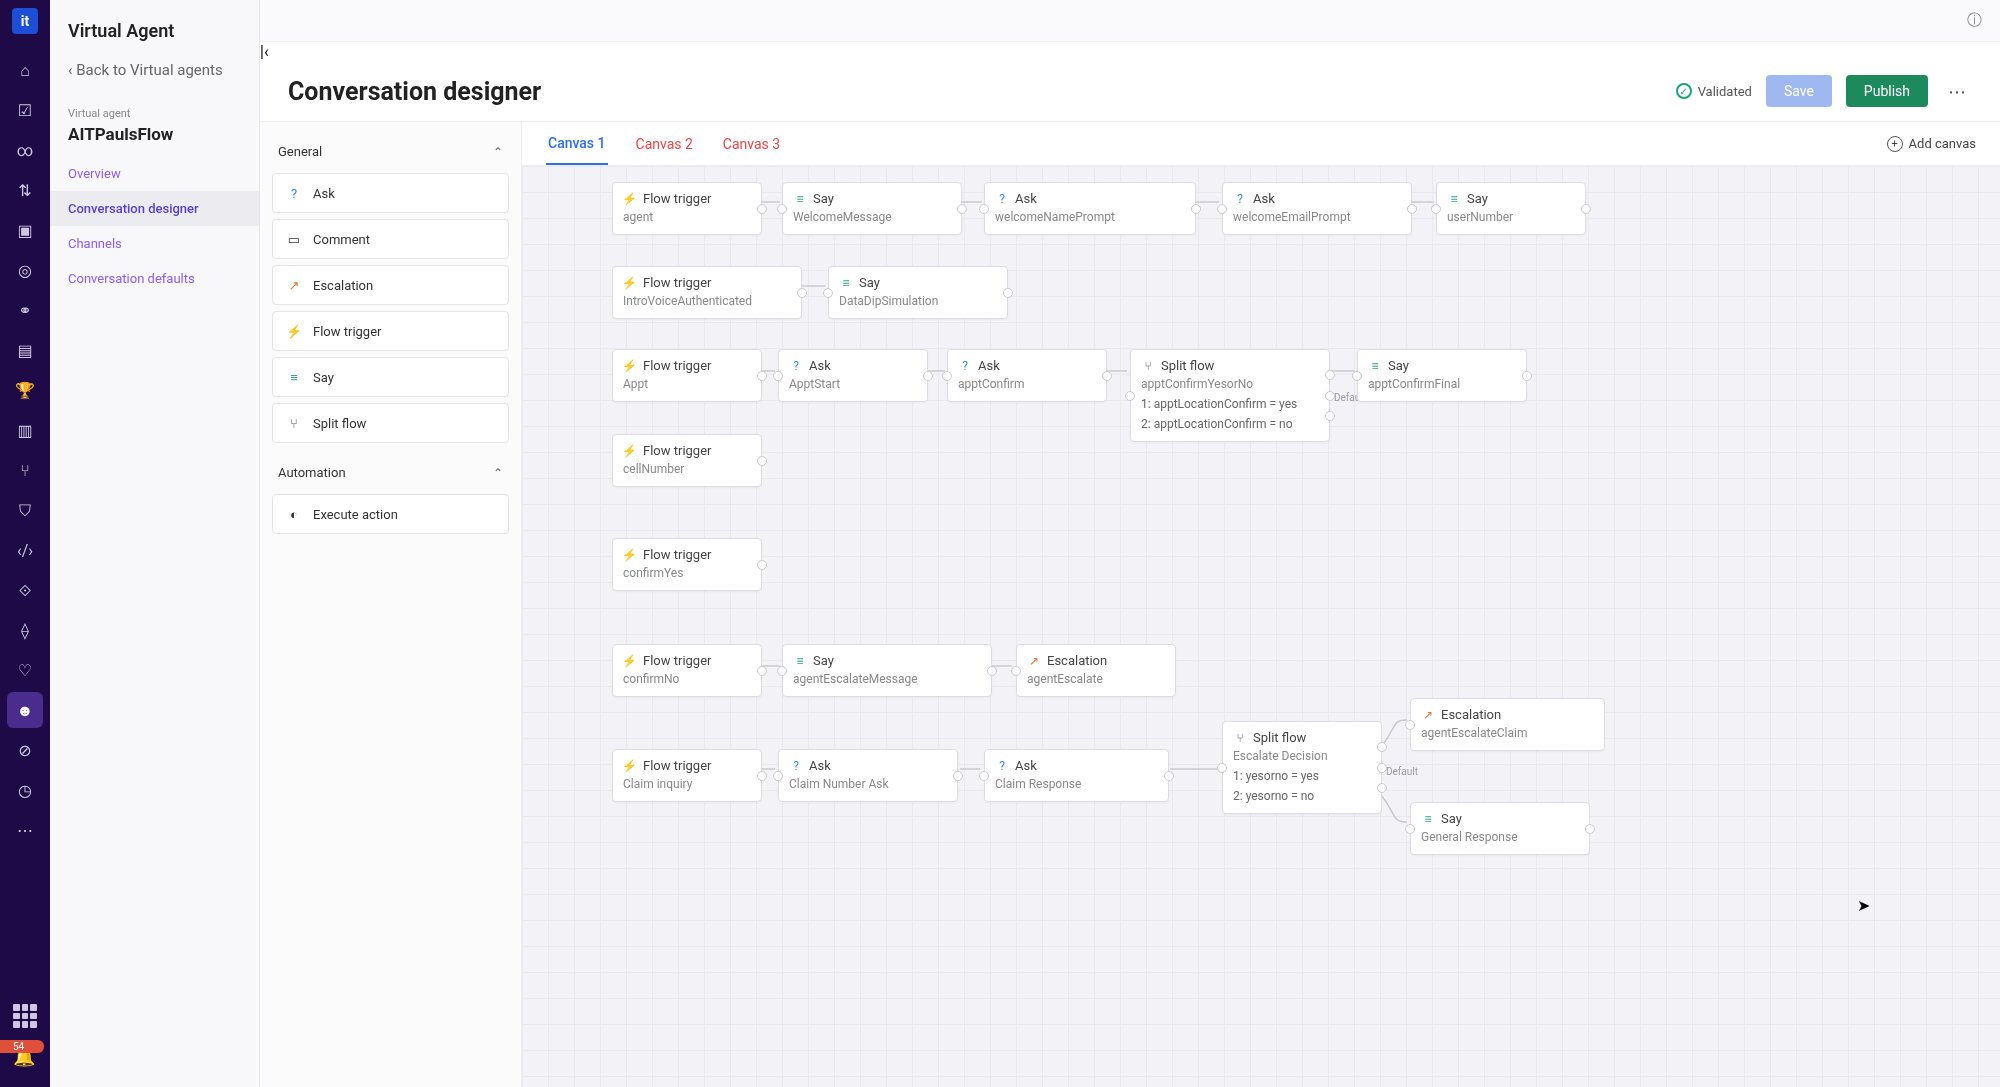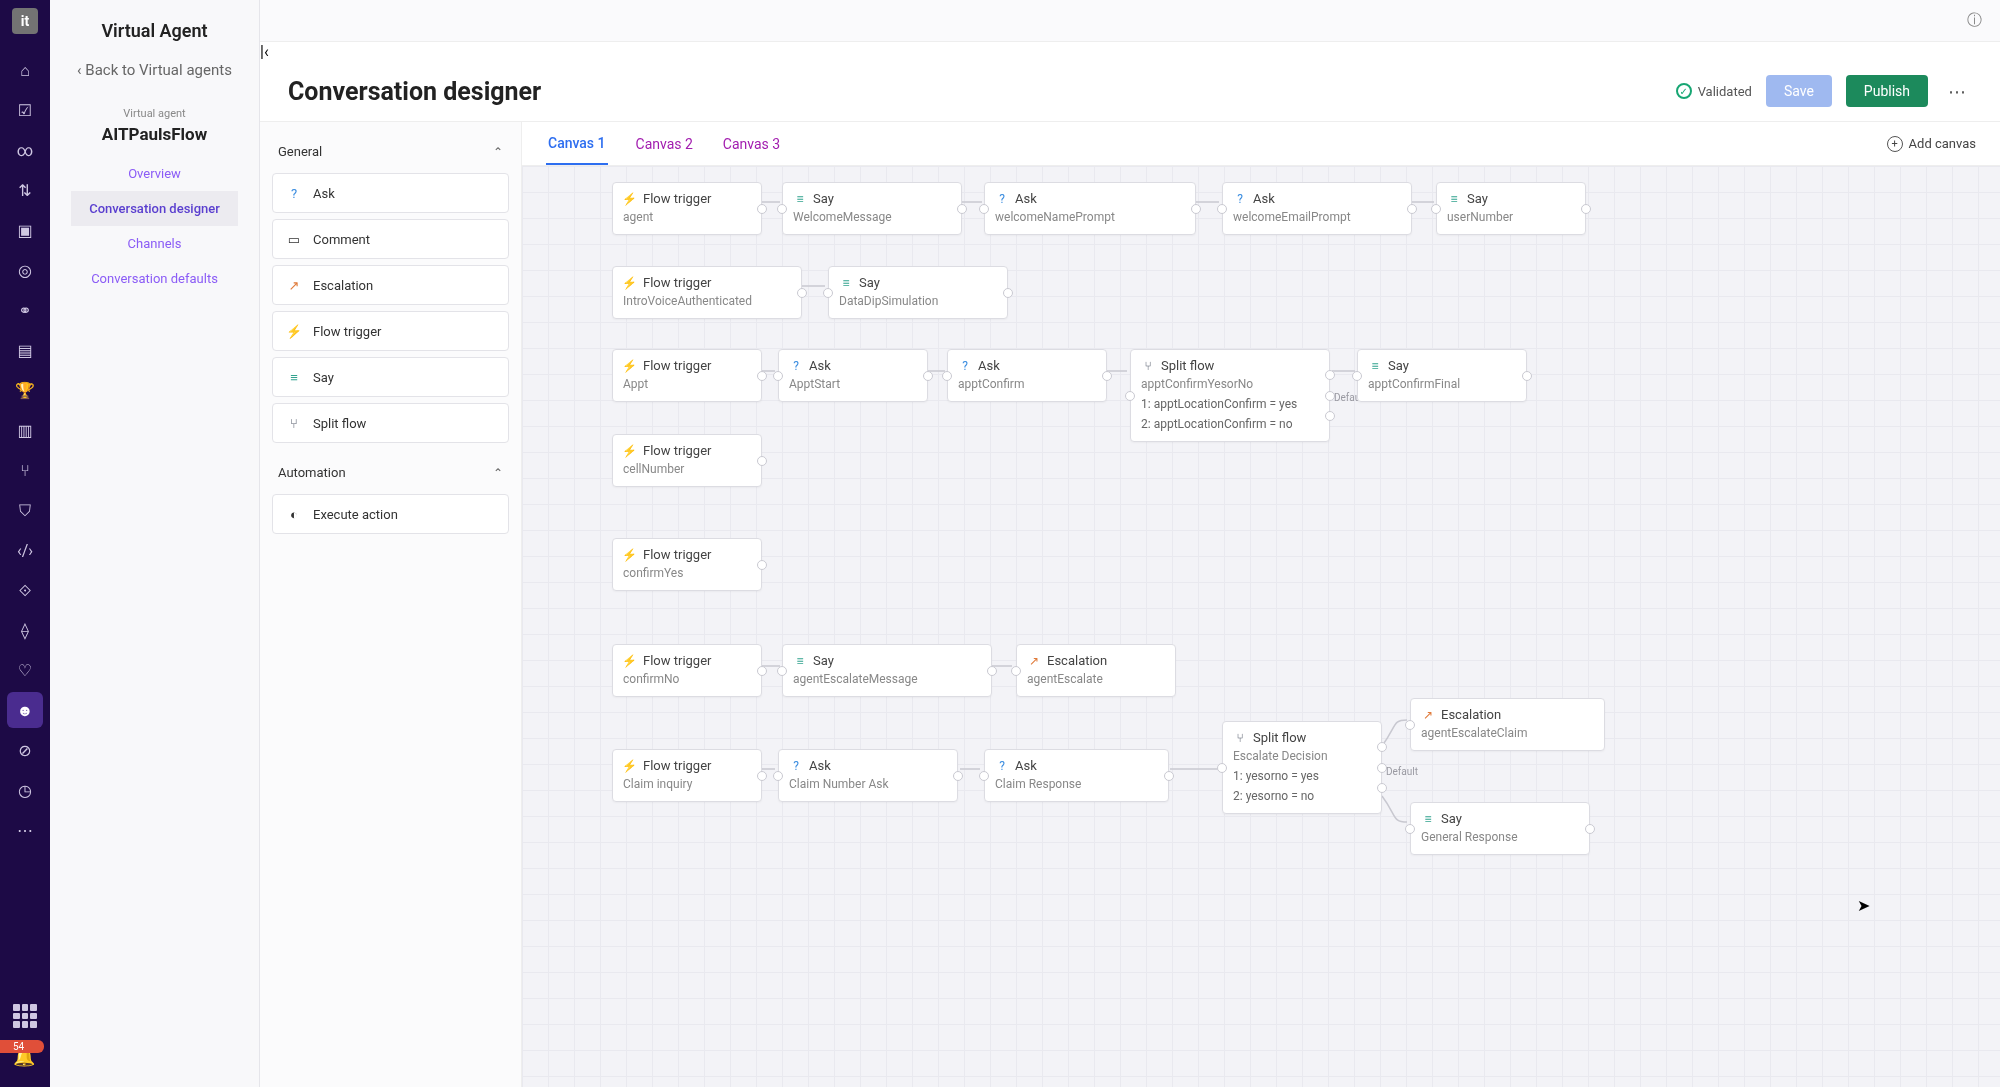--- a/index.html
+++ b/index.html
@@ -6,21 +6,21 @@
 html, body { width: 100%; height: 100%; background: #fff; }
 
 .app { display: flex; width: 2000px; height: 1087px; }
 
 
 .rail {
   width: 50px; background: #1d0a46; display: flex; flex-direction: column;
   align-items: center; padding-top: 8px; color: #cfc7e2;
 }
 .rail .logo {
-  width: 26px; height: 26px; background: #737373; border-radius: 4px;
+  width: 26px; height: 26px; background: #1d4ed8; border-radius: 4px;
   display: flex; align-items: center; justify-content: center; color: #fff;
   font-size: 14px; font-weight: 700; margin-bottom: 18px;
 }
 .rail-icon {
   width: 36px; height: 36px; display: flex; align-items: center; justify-content: center;
   margin-bottom: 4px; border-radius: 6px; cursor: pointer; font-size: 16px;
 }
 .rail-icon.active { background: #4a2c8f; color: #fff; }
 .rail-spacer { flex: 1; }
 .rail-apps {
@@ -30,21 +30,21 @@
 .rail-apps span { background: #cfc7e2; border-radius: 1px; }
 .rail-bell { position: relative; margin-bottom: 20px; cursor: pointer; font-size: 18px; }
 .rail-bell .badge {
   position: absolute; top: -6px; right: -8px; background: #e04f39; color: #fff;
   font-size: 10px; padding: 1px 20px; border-radius: 6px;
 }
 
 
 .leftnav {
   width: 210px; background: #f8f8fa; border-right: 1px solid #e5e5ea;
-  display: flex; flex-direction: column; padding-top: 14px; align-items: center;
+  display: flex; flex-direction: column; padding-top: 14px;
 }
 .leftnav .section-title {
   font-size: 18px; font-weight: 600; padding: 6px 18px 10px; color: #222;
   display: flex; align-items: center; justify-content: space-between;
 }
 .leftnav .back {
   font-size: 15px; color: #666; padding: 10px 18px; cursor: pointer;
 }
 .leftnav .subhead {
   font-size: 11px; color: #888; padding: 18px 18px 4px;
@@ -110,21 +110,21 @@
   width: 18px; height: 18px; display: flex; align-items: center; justify-content: center;
   font-size: 13px;
 }
 
 
 .canvas-wrap { flex: 1; display: flex; flex-direction: column; }
 .tabs {
   display: flex; align-items: center; padding: 0 24px; border-bottom: 1px solid #eee;
   height: 44px; gap: 26px;
 }
-.tab { font-size: 14px; color: #a21caf; padding: 12px 2px; cursor: pointer; }
+.tab { font-size: 14px; color: #ef4444; padding: 12px 2px; cursor: pointer; }
 .tab.active { color: #2d6ef0; border-bottom: 2px solid #2d6ef0; font-weight: 500; }
 .tabs .spacer { flex: 1; }
 .add-canvas { display: flex; align-items: center; gap: 6px; font-size: 13px; color: #444; cursor: pointer; }
 .add-canvas .plus {
   width: 16px; height: 16px; border: 1.5px solid #555; border-radius: 50%;
   display: flex; align-items: center; justify-content: center; font-size: 11px;
 }
 
 .canvas {
   flex: 1; position: relative; overflow: auto;

